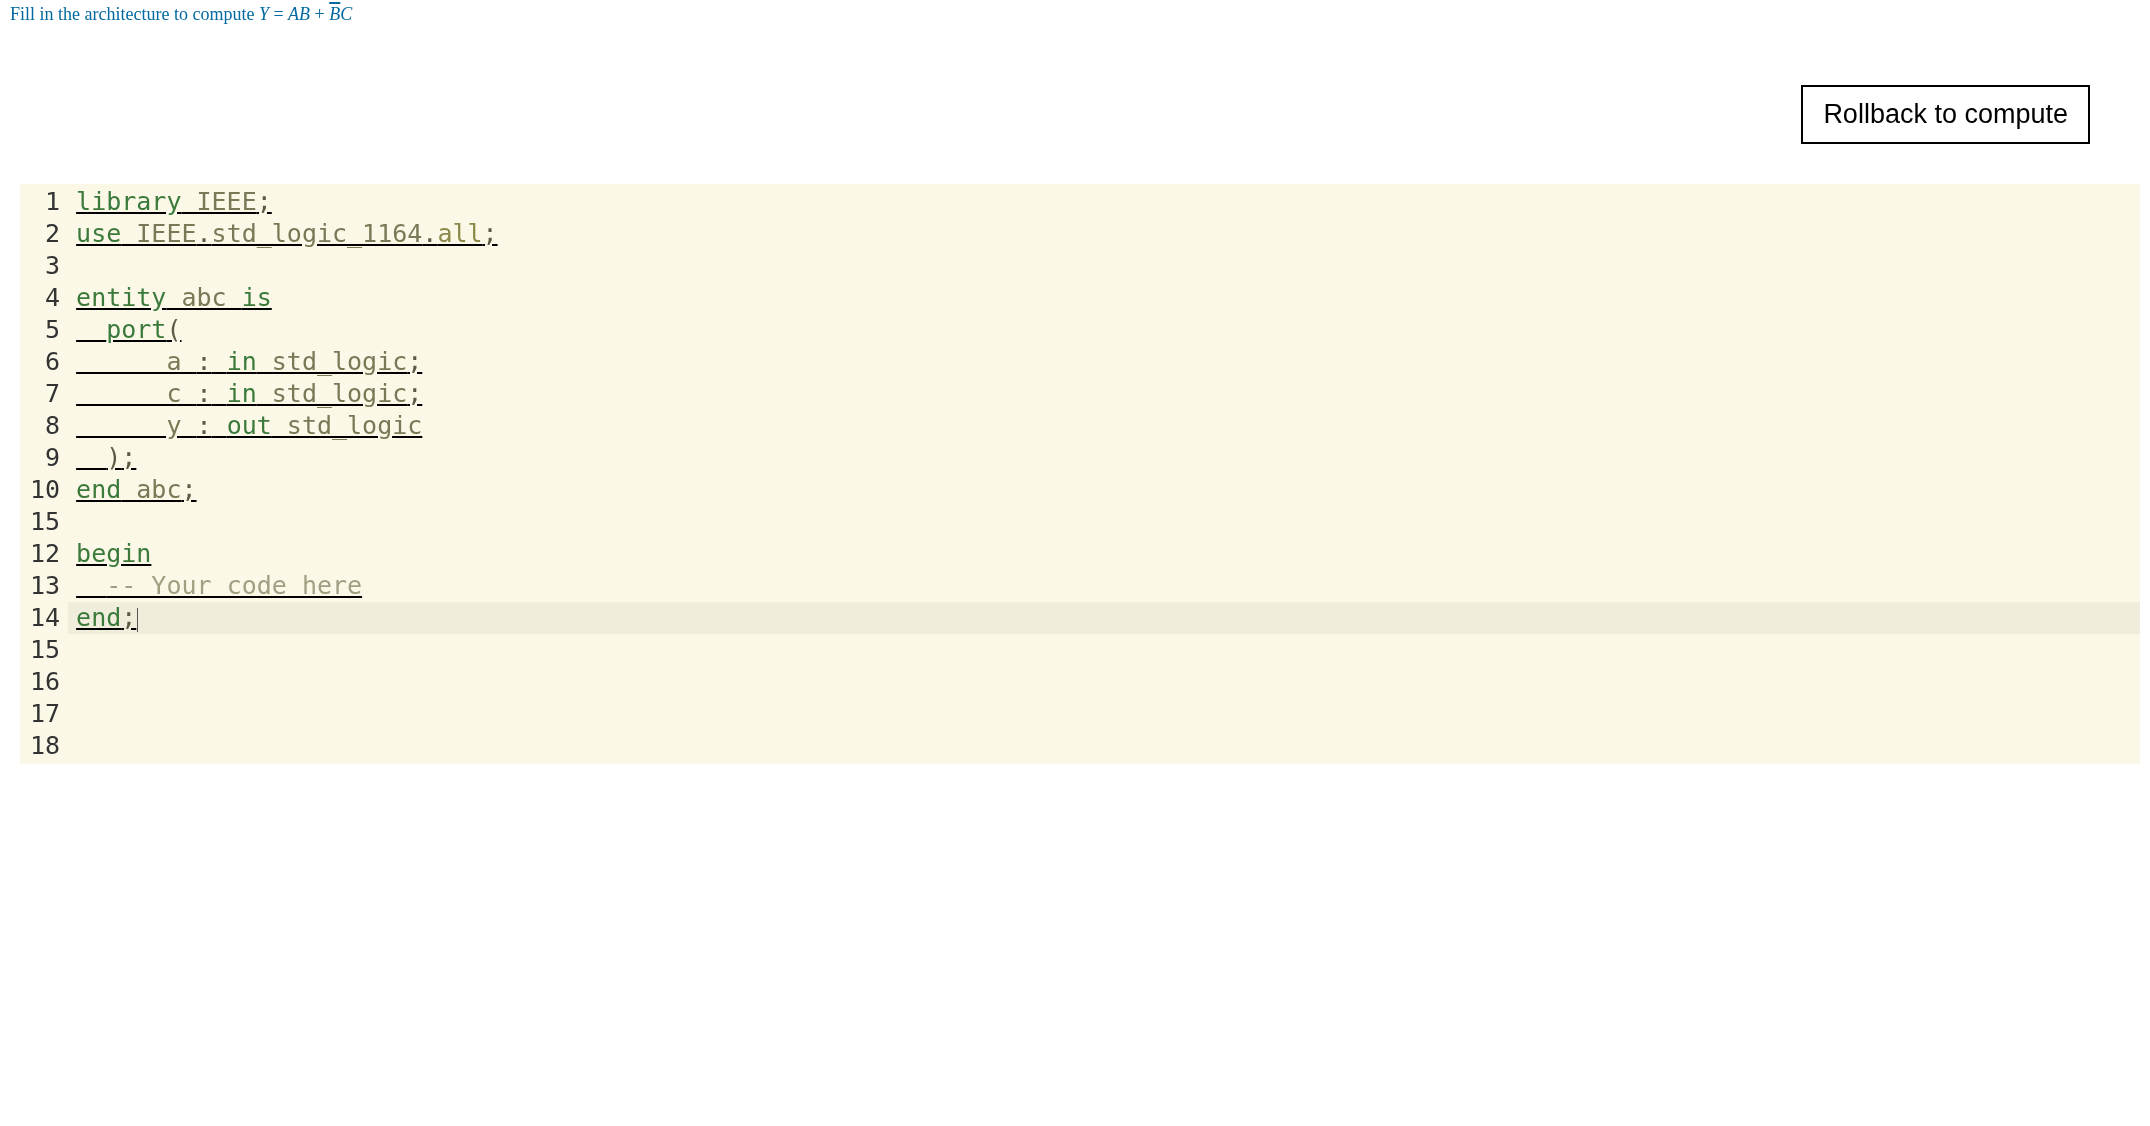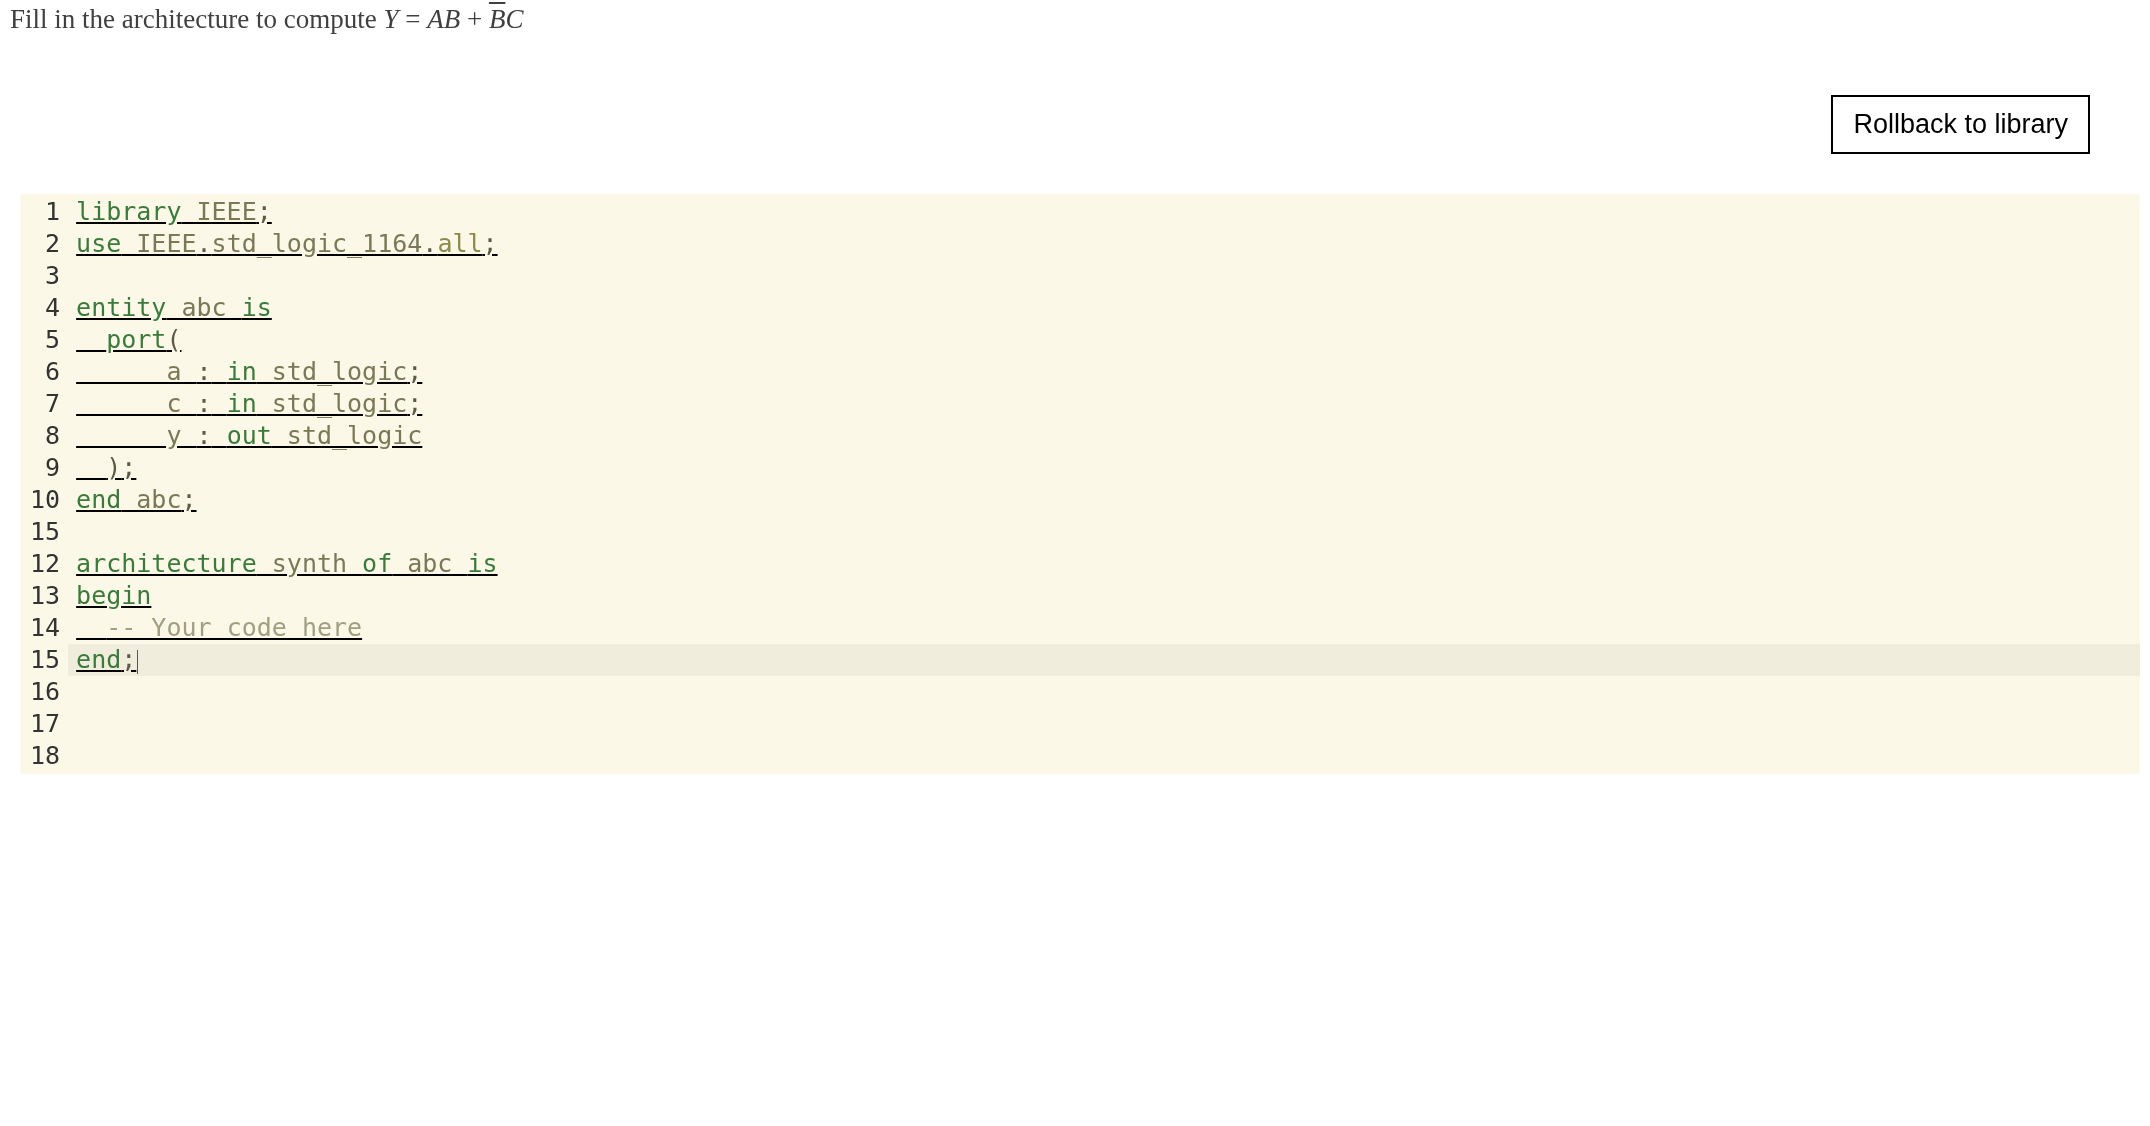--- a/index.html
+++ b/index.html
@@ -3,23 +3,23 @@
   <meta charset="utf-8">
   <style>
     * { box-sizing: border-box; }
     body {
       margin: 0;
       padding: 0;
       font-family: Georgia, 'Times New Roman', serif;
       background: #ffffff;
     }
     .prompt-text {
-      font-size: 27px;
+      font-size: 18px;
       padding: 4px 10px 0 10px;
-      color: #404040;
+      color: #0369a1;
     }
     .math-var { font-style: italic; font-family: 'Times New Roman', serif; }
     .overline {
       text-decoration: overline;
       text-decoration-thickness: 1.5px;
     }
     .button-area {
       display: flex;
       justify-content: flex-end;
       padding: 60px 60px 40px 0;
@@ -85,21 +85,21 @@
     @keyframes blink { 50% { opacity: 0; } }
   </style>
 </head>
 <body>
 
 <div class="prompt-text">
   <span>Fill in the architecture to compute </span><span class="math-var">Y</span><span> = </span><span class="math-var">A</span><span class="math-var">B</span><span> + </span><span class="math-var overline">B</span><span class="math-var">C</span>
 </div>
 
 <div class="button-area">
-  <button class="rollback-btn">Rollback to library</button>
+  <button class="rollback-btn">Rollback to compute</button>
 </div>
 
 <div class="editor-wrap">
   <div class="editor">
     <div class="gutter" id="gutter">
         <div>1</div>
         <div>2</div>
         <div>3</div>
         <div>4</div>
         <div>5</div>
@@ -122,21 +122,20 @@
         <div class="code-line"><span class="tok-kw">use</span><span class="tok-plain"> IEEE</span><span class="tok-punc">.</span><span class="tok-plain">std_logic_1164</span><span class="tok-punc">.</span><span class="tok-attr">all</span><span class="tok-punc">;</span></div>
         <div class="code-line"><span class="tok-plain"></span></div>
         <div class="code-line"><span class="tok-kw">entity</span><span class="tok-plain"> abc </span><span class="tok-kw">is</span></div>
         <div class="code-line"><span class="tok-plain">  </span><span class="tok-kw">port</span><span class="tok-punc">(</span></div>
         <div class="code-line"><span class="tok-plain">      a </span><span class="tok-punc">:</span><span class="tok-plain"> </span><span class="tok-kw">in</span><span class="tok-plain"> std_logic</span><span class="tok-punc">;</span></div>
         <div class="code-line"><span class="tok-plain">      c </span><span class="tok-punc">:</span><span class="tok-plain"> </span><span class="tok-kw">in</span><span class="tok-plain"> std_logic</span><span class="tok-punc">;</span></div>
         <div class="code-line"><span class="tok-plain">      y </span><span class="tok-punc">:</span><span class="tok-plain"> </span><span class="tok-kw">out</span><span class="tok-plain"> std_logic</span></div>
         <div class="code-line"><span class="tok-plain">  </span><span class="tok-punc">)</span><span class="tok-punc">;</span></div>
         <div class="code-line"><span class="tok-kw">end</span><span class="tok-plain"> abc</span><span class="tok-punc">;</span></div>
         <div class="code-line"><span class="tok-plain"></span></div>
-        <div class="code-line"><span class="tok-kw">architecture</span><span class="tok-plain"> synth </span><span class="tok-kw">of</span><span class="tok-plain"> abc </span><span class="tok-kw">is</span></div>
         <div class="code-line"><span class="tok-kw">begin</span></div>
         <div class="code-line"><span class="tok-plain">  </span><span class="tok-comment">-- Your code here</span></div>
         <div class="code-line active-line"><span class="tok-kw">end</span><span class="tok-punc">;</span><span class="cursor"></span></div>
         <div class="code-line"><span class="tok-plain"></span></div>
         <div class="code-line"><span class="tok-plain"></span></div>
       </div>
   </div>
 </div>
 
 </body></html>

